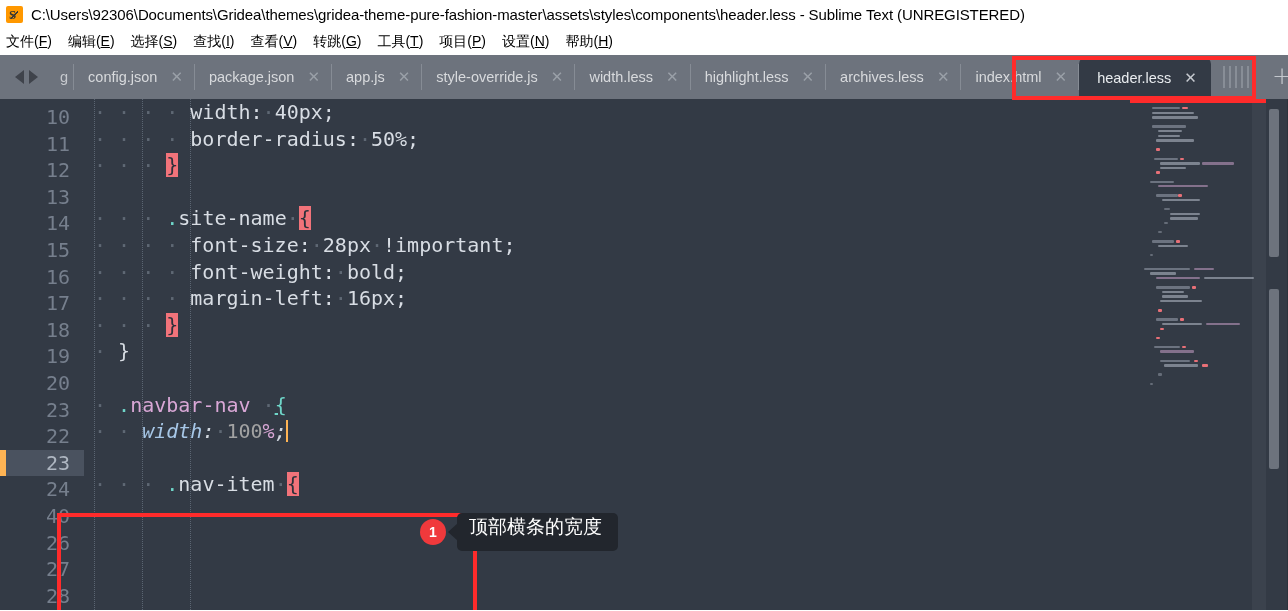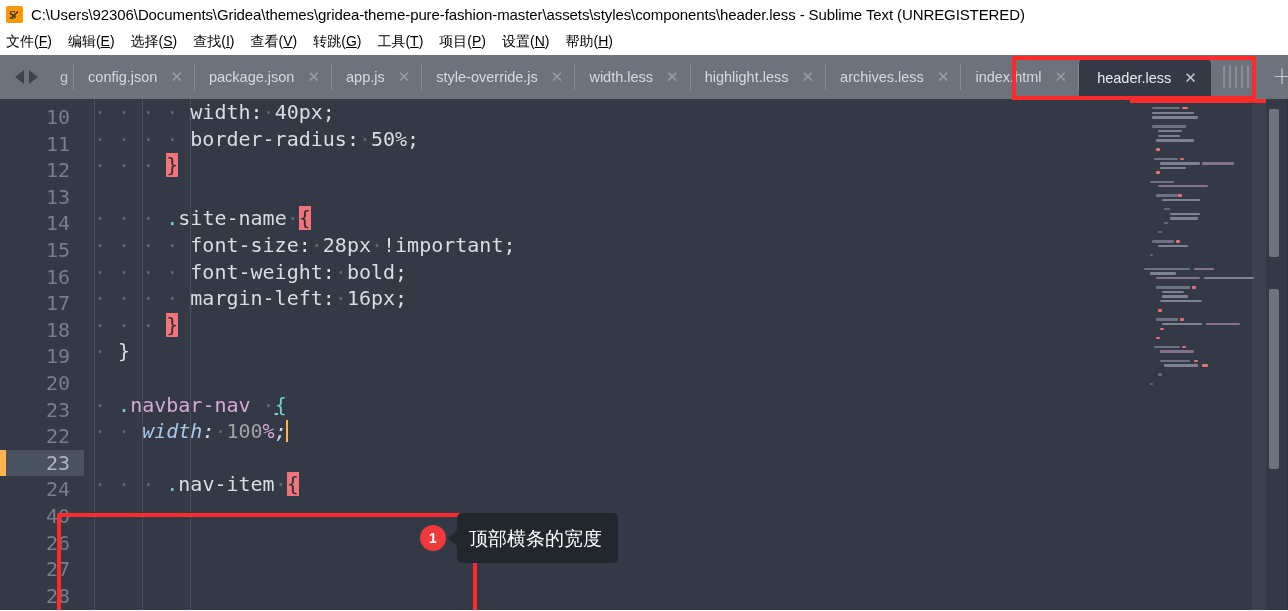--- a/index.html
+++ b/index.html
@@ -304,21 +304,21 @@
     width: 0; height: 0;
     border-top: 9px solid transparent;
     border-bottom: 9px solid transparent;
     border-right: 10px solid #22262d;
     margin-left: 2px;
   }
   #callout-bubble {
     background: #22262d;
     color: #ffffff;
     font-size: 19px;
-    padding: 13px 16px 11px 12px;
+    padding: 1px 16px 11px 12px;
     border-radius: 5px;
     white-space: nowrap;
     font-family: "DejaVu Sans", sans-serif;
     margin-left: -1px;
   }
 
   
   #minimap {
     position: absolute;
     right: 0; top: 0;

